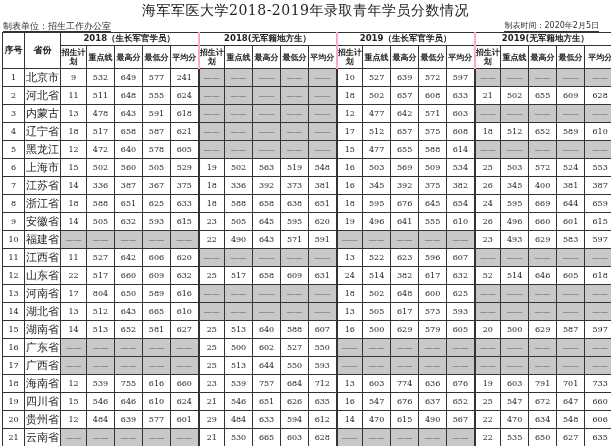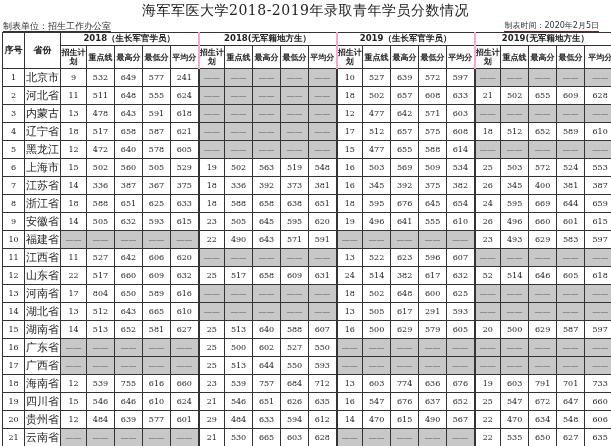--- a/index.html
+++ b/index.html
@@ -424,21 +424,21 @@
         <td class="">665</td>
         <td class="">610</td>
         <td class="sep na">——</td>
         <td class="na">——</td>
         <td class="na">——</td>
         <td class="na">——</td>
         <td class="na">——</td>
         <td class="sep">13</td>
         <td class="">505</td>
         <td class="">617</td>
-        <td class="">291</td>
+        <td class="">573</td>
         <td class="">593</td>
         <td class="sep na">——</td>
         <td class="na">——</td>
         <td class="na">——</td>
         <td class="na">——</td>
         <td class="na">——</td>
       </tr>
       <tr>
         <td>15</td>
         <td class="prov">湖南省</td>

